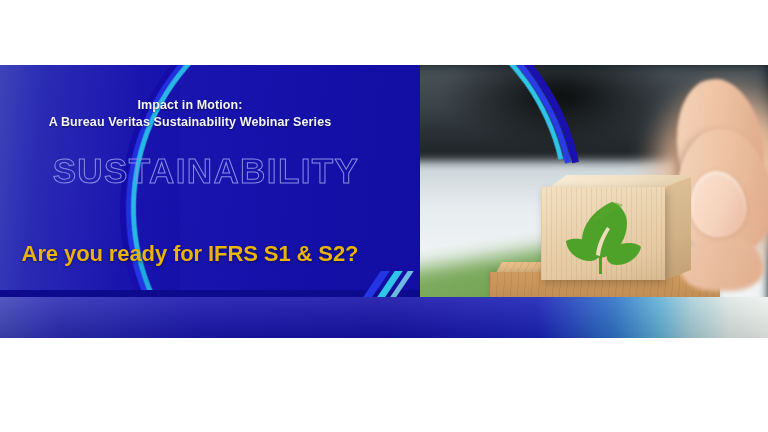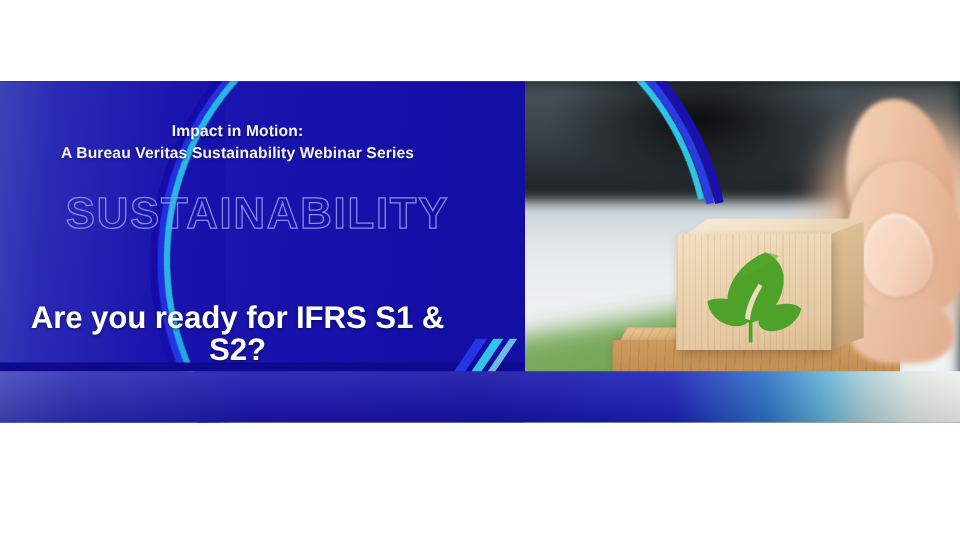--- a/index.html
+++ b/index.html
@@ -394,23 +394,23 @@
     margin-left: 16px;
   }
   .outline-line { display: block; }
 
   .headline {
     position: absolute;
     left: 0;
     top: 176px;
     width: 380px;
     text-align: center;
-    color: #ffffff;
+    color: #eab308;
     font-weight: bold;
-    font-size: 25px;
+    font-size: 22px;
     line-height: 26px;
     letter-spacing: -.1px;
     text-shadow: 0 1px 3px rgba(0,0,0,.45);
   }
 </style>
 </head>
 <body>
 
 <div class="page">
 

